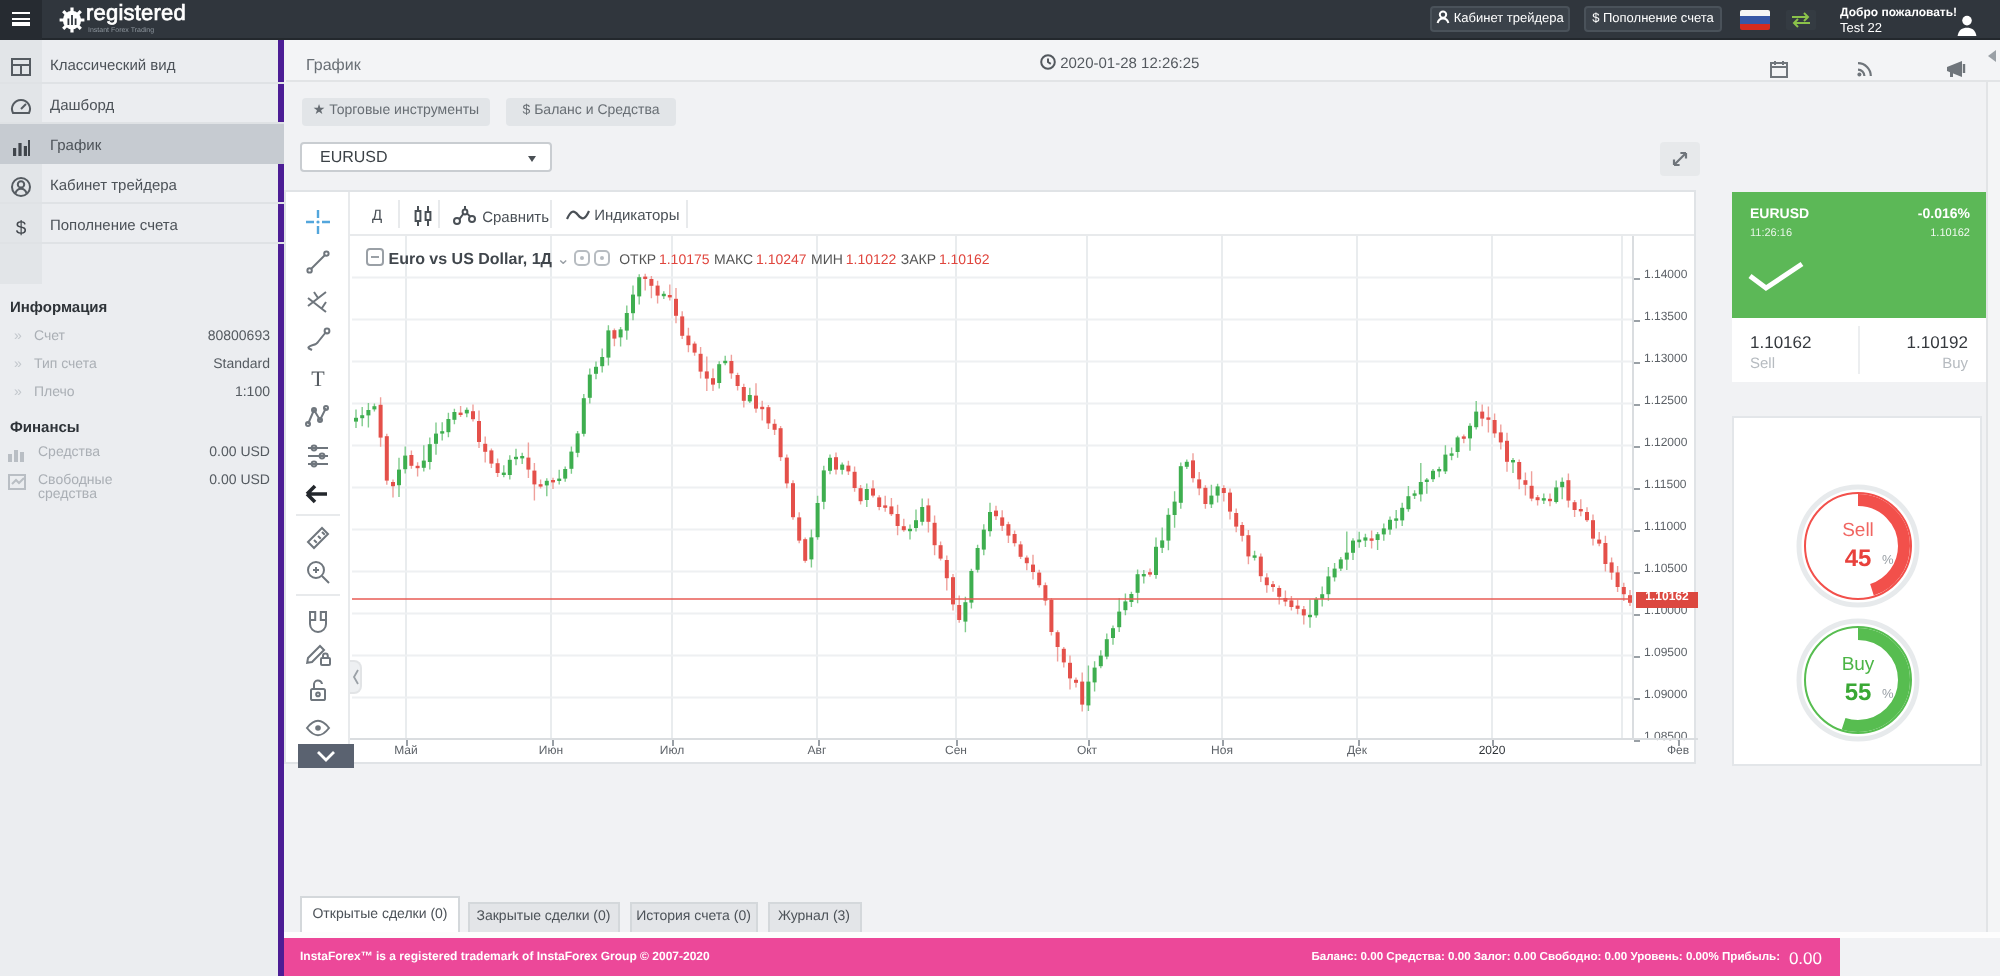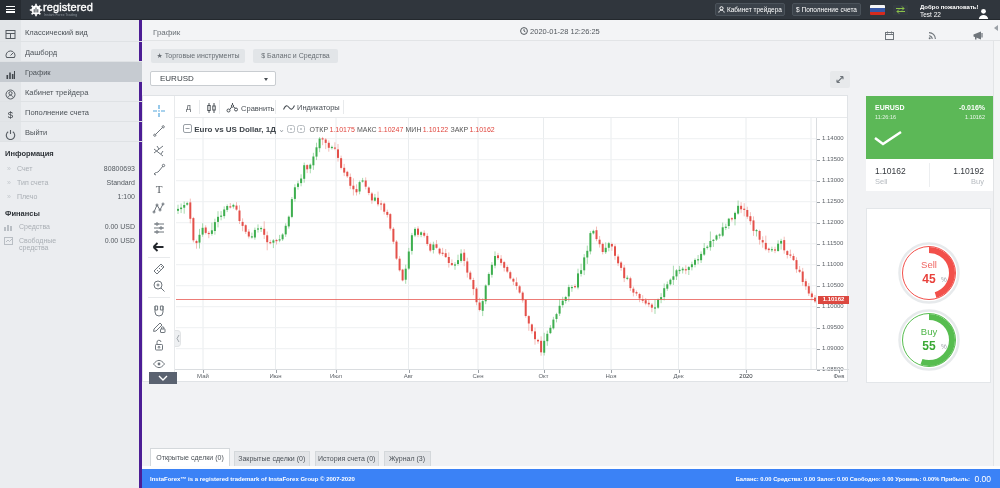--- a/index.html
+++ b/index.html
@@ -59,21 +59,21 @@
 .legend{position:absolute;left:40px;top:28px;font-size:8px;color:#40464c}
 
 .qbox{position:absolute;left:866px;top:96px;width:127px;height:63px;background:#5cb857;color:#fff}
 .sb{position:absolute;left:866px;top:159px;width:127px;height:32px;background:#fff}
 .sb .d{position:absolute;left:63px;top:4px;width:1px;height:24px;background:#eceef0}
 .pos{position:absolute;left:866px;top:208px;width:125px;height:175px;background:#fff;border:1px solid #e3e6e9}
 .poshdr{height:19px;border-bottom:1px solid #eaecee;text-align:center;font-size:8px;color:#4a5056;line-height:19px}
 
 .tab{position:absolute;font-size:7px;color:#4c5258;text-align:center}
 .whitestrip{position:absolute;left:142px;top:465.5px;width:858px;height:3px;background:#fdfdfd}
-.footer{position:absolute;left:142px;top:468.5px;width:858px;height:19.5px;background:#3b82f6;color:#fff}
+.footer{position:absolute;left:142px;top:468.5px;width:778px;height:19.5px;background:#ec4899;color:#fff}
 .fl{position:absolute;left:8px;top:7px;font-size:6px;font-weight:bold}
 .fr{position:absolute;right:30px;top:7.5px;font-size:5.8px;font-weight:bold}
 .fr2{position:absolute;right:9px;top:5px;font-size:8.5px}
 </style></head><body>
 <div class="topbar">
 <div class="hbox">
       <div class="hbars">
         <div></div>
         <div></div>
         <div></div>
@@ -153,29 +153,20 @@
             <path d="M2.7 8.8c.5-1.8 1.6-2.4 2.8-2.4s2.3.6 2.8 2.4"></path>
           </g>
         </svg></span>
       <span class="mil">Кабинет трейдера</span>
     </div>
     <div class="mi" style="top:82px">
       <span class="mic"><svg width="11" height="11">
           <text x="5.5" y="9" font-size="9.5" fill="#41464c" text-anchor="middle" font-family="Liberation Sans">$</text>
         </svg></span>
       <span class="mil">Пополнение счета</span>
-    </div>
-    <div class="mi" style="top:102px">
-      <span class="mic"><svg width="11" height="11">
-          <g stroke="#555b61" fill="none" stroke-width="1.1">
-            <path d="M3.2 2.8a4.2 4.2 0 1 0 4.6 0"></path>
-            <path d="M5.5 1v4"></path>
-          </g>
-        </svg></span>
-      <span class="mil">Выйти</span>
     </div>
 <div class="shead" style="top:129px">Информация</div>
 <div class="irow" style="top:145px">
       <span class="chev">»</span>
       <span class="lab">Счет</span>
       <span class="val">80800693</span>
     </div>
 <div class="irow" style="top:159px">
       <span class="chev">»</span>
       <span class="lab">Тип счета</span>

